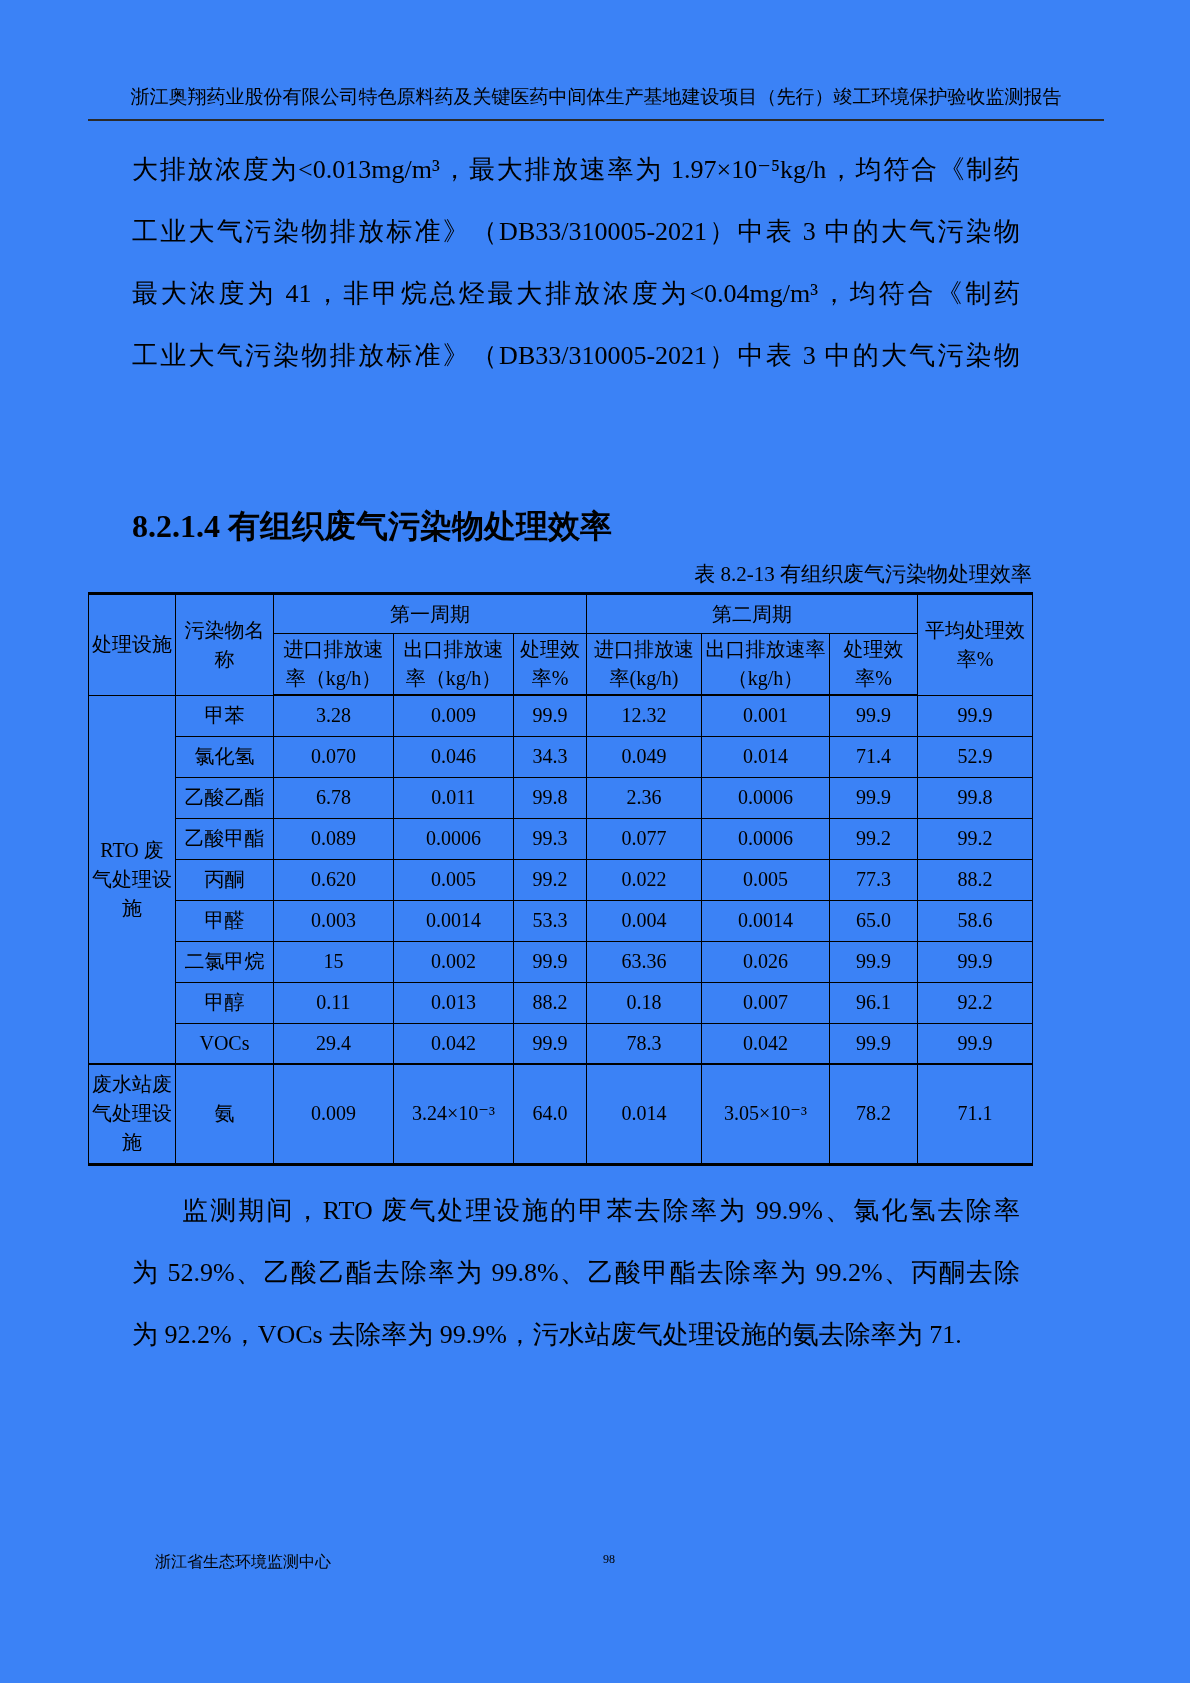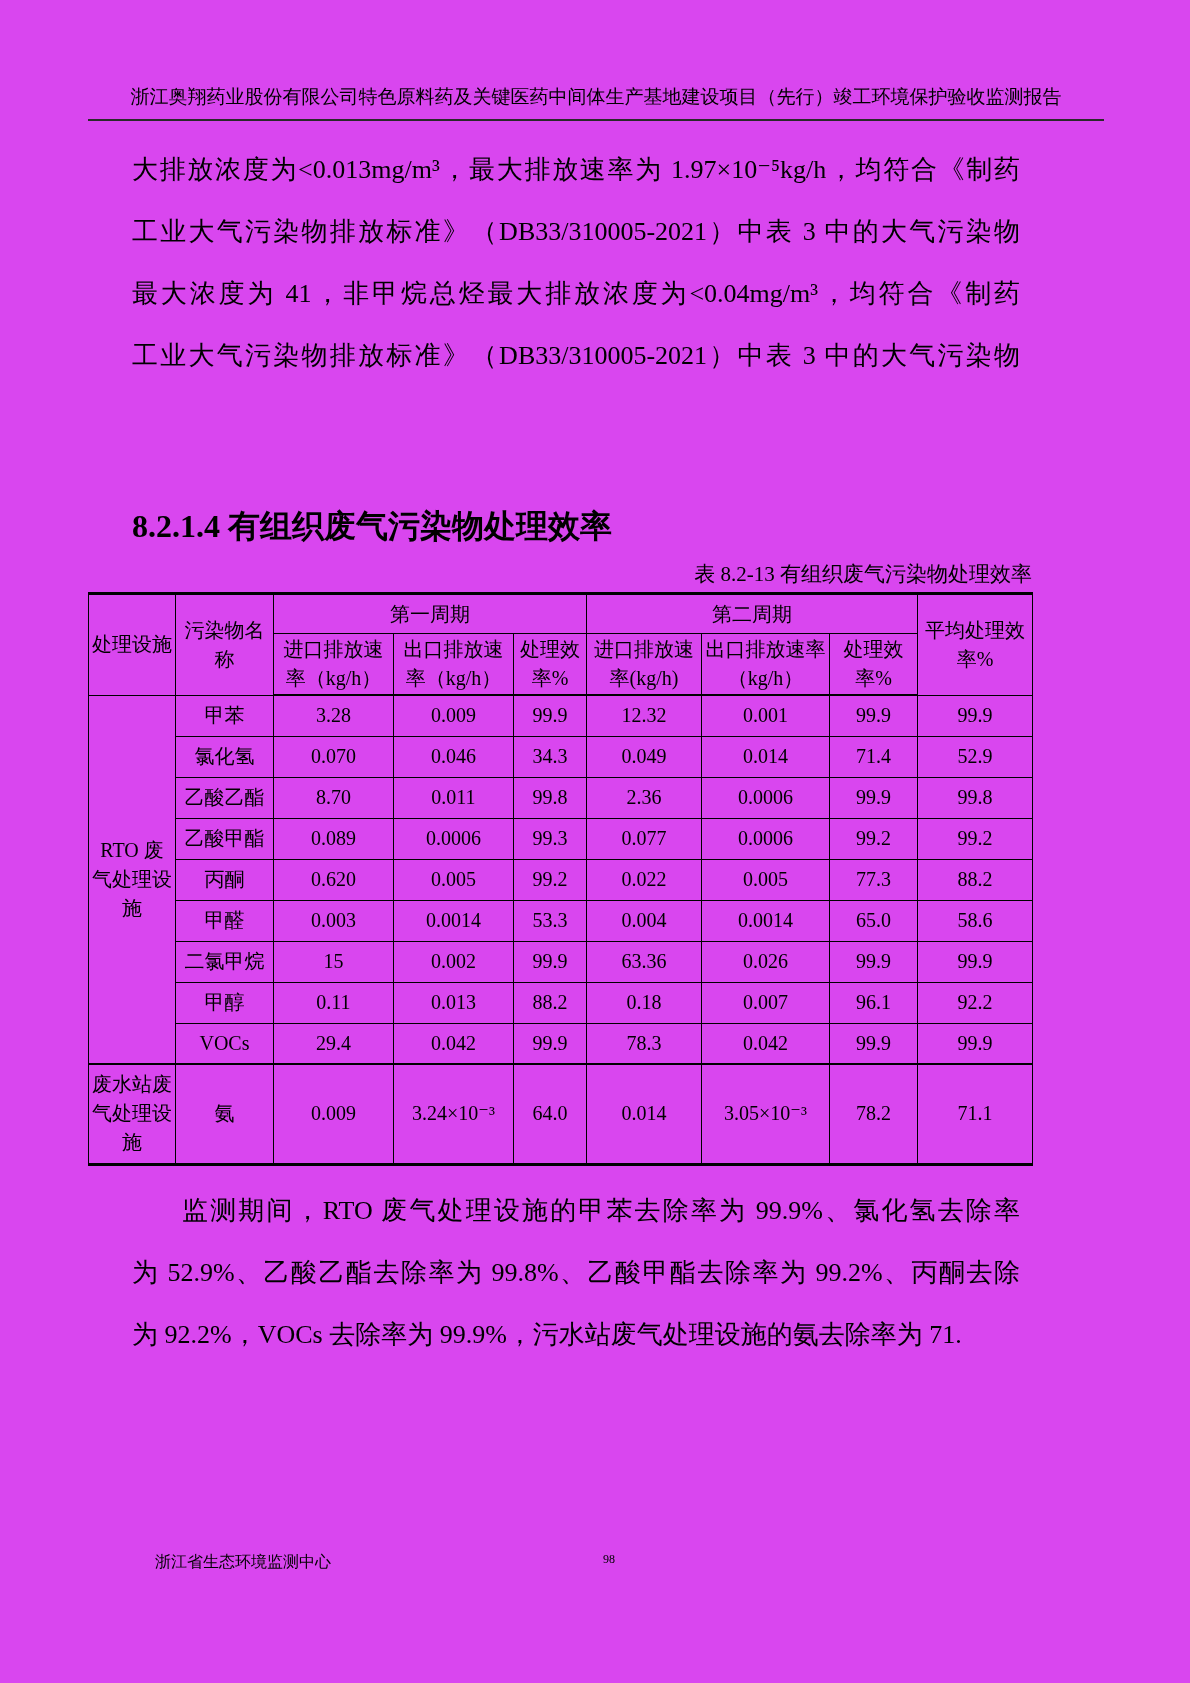--- a/index.html
+++ b/index.html
@@ -2,21 +2,21 @@
 <html><head>
 <meta charset="utf-8">
 <style>
   * { margin: 0; padding: 0; box-sizing: border-box; }
   html, body { background: #e8e8e8; }
   .page {
     position: relative;
     width: 1190px;
     height: 1683px;
     margin: 0 auto;
-    background: #d946ef;
+    background: #3b82f6;
     font-family: "Liberation Serif", "DejaVu Serif", serif;
     color: #000;
     overflow: hidden;
   }
   
   .doc-header {
     position: absolute;
     top: 84px;
     left: 88px;
     width: 1016px;
@@ -150,21 +150,21 @@
         <td>0.070</td>
         <td>0.046</td>
         <td>34.3</td>
         <td>0.049</td>
         <td>0.014</td>
         <td>71.4</td>
         <td>52.9</td>
       </tr>
       <tr class="datarow">
         <td>乙酸乙酯</td>
-        <td>8.70</td>
+        <td>6.78</td>
         <td>0.011</td>
         <td>99.8</td>
         <td>2.36</td>
         <td>0.0006</td>
         <td>99.9</td>
         <td>99.8</td>
       </tr>
       <tr class="datarow">
         <td>乙酸甲酯</td>
         <td>0.089</td>

